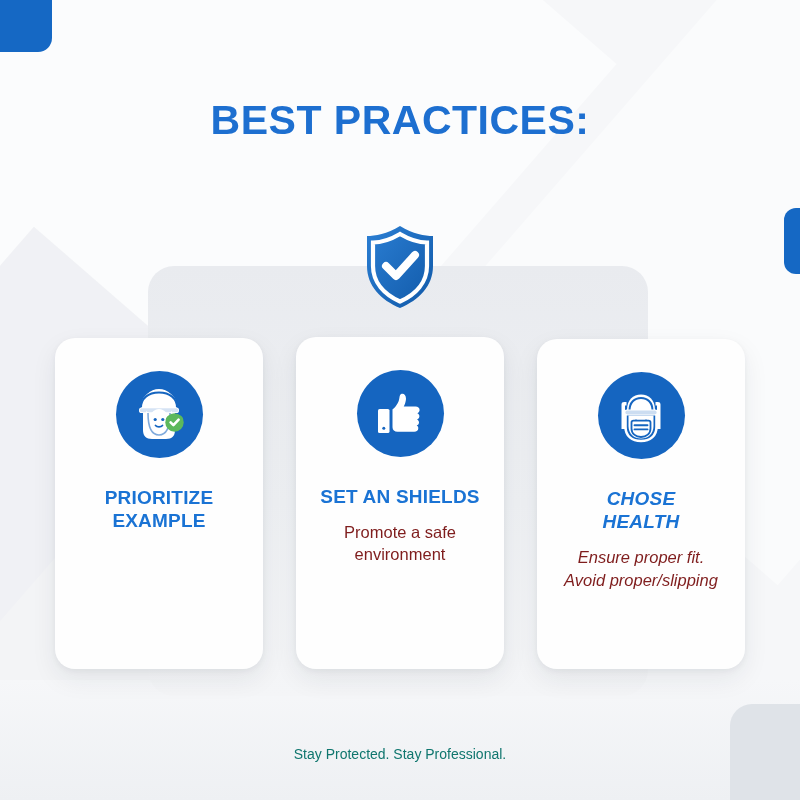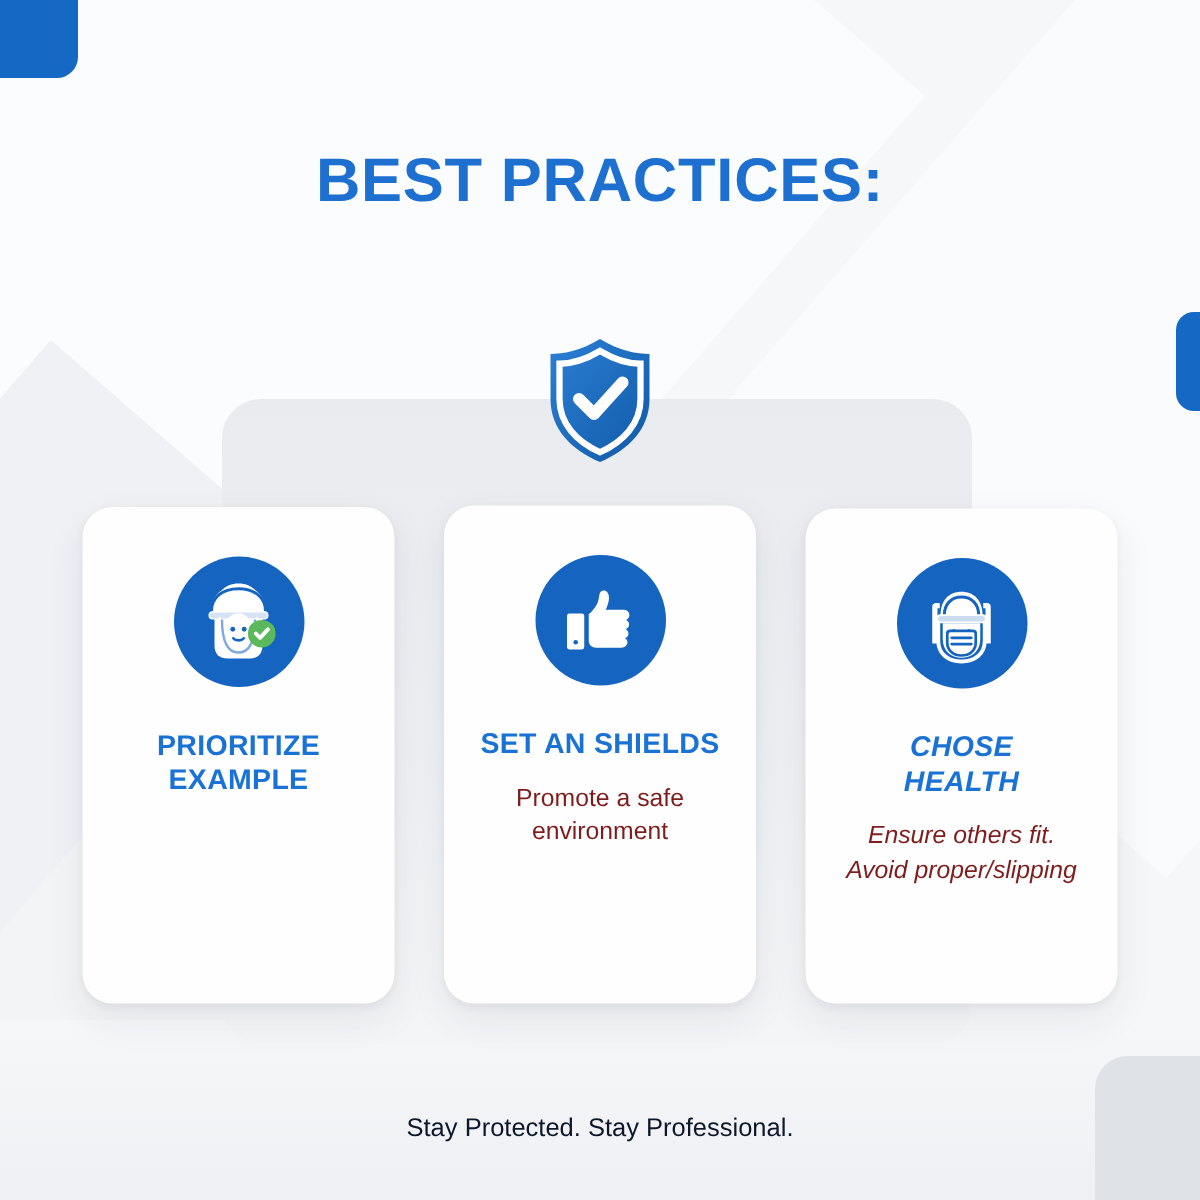--- a/index.html
+++ b/index.html
@@ -168,23 +168,23 @@
     color:#7f1d1d;
     line-height:1.35;
   }
 
   
   .footer {
     position:absolute;
     left:0; bottom:38px;
     width:800px;
     text-align:center;
-    font-size:17px;
+    font-size:14px;
     font-weight:500;
-    color:#0f172a;
+    color:#0f766e;
   }
 </style>
 </head>
 <body>
 
 <div id="poster">
 
   <div class="band band-1"></div>
   <div class="band band-4"></div>
   <div class="band band-2"></div>
@@ -304,21 +304,21 @@
           <line x1="23.5" y1="43.4" x2="36.5" y2="43.4" stroke="#1565c0" stroke-width="1.9" stroke-linecap="round"></line>
 
           <path d="M14.5 28 L14.5 41 C14.5 50 21 55 30 55 C39 55 45.5 50 45.5 41 L45.5 28" fill="none" stroke="#ffffff" stroke-width="2.6"></path>
         </svg>
       </div>
       <div class="card-title">
         <span>CHOSE</span><br>
         <span>HEALTH</span>
       </div>
       <div class="card-desc">
-        <span>Ensure others fit.</span><br>
+        <span>Ensure proper fit.</span><br>
         <span>Avoid proper/slipping</span>
       </div>
     </div>
 
   </div>
 
   <div class="footer">Stay Protected. Stay Professional.</div>
 
 </div>
 

